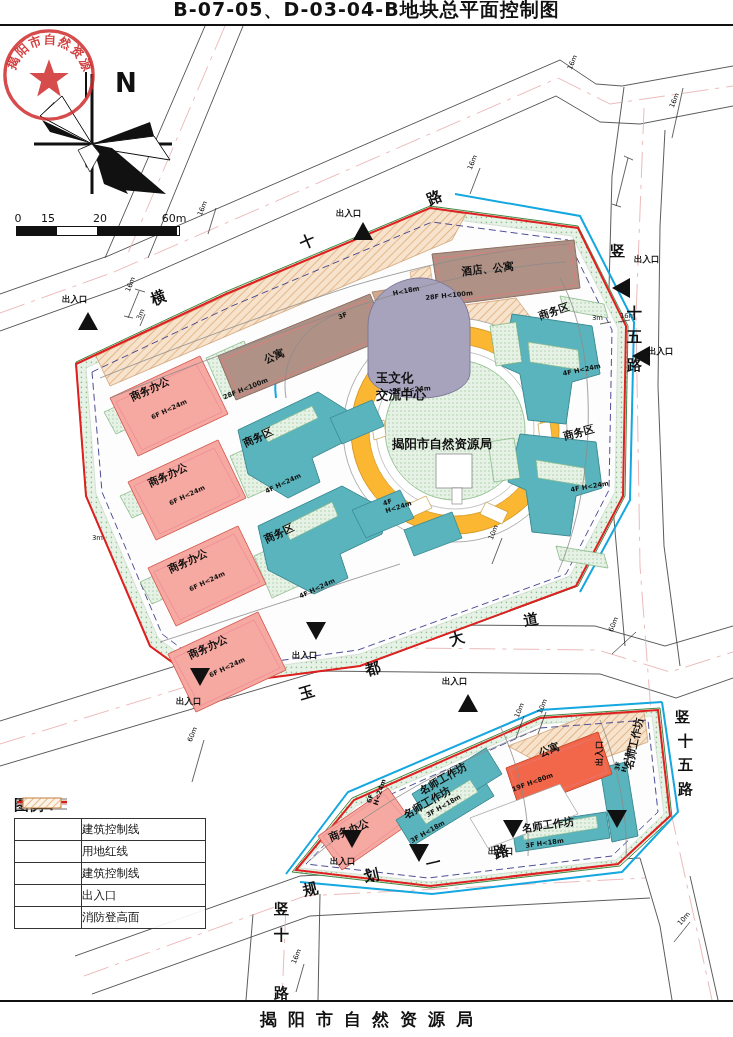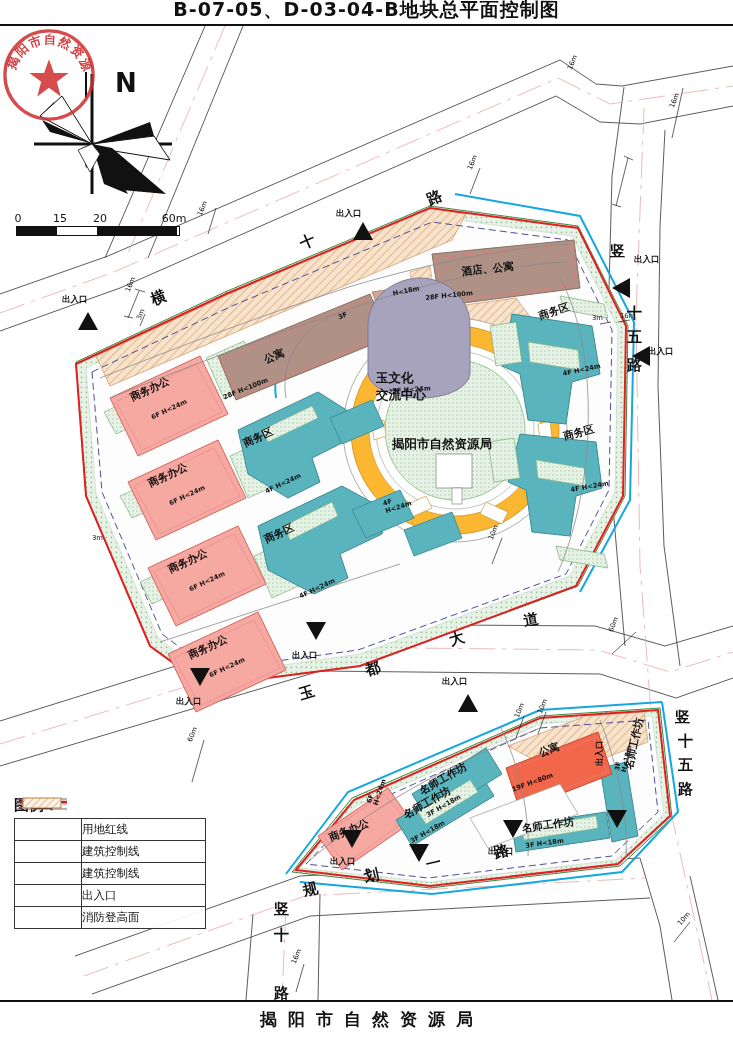--- a/index.html
+++ b/index.html
@@ -325,21 +325,21 @@
     <polygon points="0,60 -14,66 -2,88 8,70" fill="#fff" stroke="#111" stroke-width="0.8"></polygon>
     <line x1="-6" y1="-12" x2="-6" y2="14" stroke="#111" stroke-width="2"></line>
   </g>
 </svg>
 
 <div id="north-N">N</div>
 
 <div id="scale">
   <div id="scale-nums">
     <span style="left:2px">0</span>
-    <span style="left:44px">15</span>
+    <span style="left:32px">15</span>
     <span style="left:84px">20</span>
     <span style="left:158px">60m</span>
   </div>
   <div id="scale-bar">
     <i style="width:40px;background:#111"></i>
     <i style="width:40px;background:#fff"></i>
     <i style="width:80px;background:#111"></i>
   </div>
 </div>
 
@@ -460,32 +460,32 @@
 <div class="lbl bldg-name" style="left:537px;top:721px;transform:rotate(-20deg)">公寓</div>
 <div class="lbl bldg-spec" style="left:511px;top:760px;transform:rotate(-20deg)">19F  H&lt;80m</div>
 
 <div id="legend">
   <div id="legend-title">图例：</div>
   <table id="legend-table">
     <tbody>
           <tr>
       <td class="lg-sym">
         <svg width="56" height="12">
+                <line x1="3" y1="6" x2="53" y2="6" stroke="#4a4a4a" stroke-width="1.8" stroke-dasharray="8 5"></line>
+              </svg>
+      </td>
+      <td class="lg-lab">建筑控制线</td>
+    </tr>
+    <tr>
+      <td class="lg-sym">
+        <svg width="56" height="12">
                 <line x1="3" y1="6" x2="53" y2="6" stroke="#d0201a" stroke-width="2.6"></line>
               </svg>
       </td>
       <td class="lg-lab">用地红线</td>
-    </tr>
-    <tr>
-      <td class="lg-sym">
-        <svg width="56" height="12">
-                <line x1="3" y1="6" x2="53" y2="6" stroke="#4a4a4a" stroke-width="1.8" stroke-dasharray="8 5"></line>
-              </svg>
-      </td>
-      <td class="lg-lab">建筑控制线</td>
     </tr>
     <tr>
       <td class="lg-sym">
         <svg width="56" height="16">
           <line x1="3" y1="3" x2="53" y2="3" stroke="#6f6f6f" stroke-width="1"></line>
           <line x1="3" y1="8" x2="53" y2="8" stroke="#e09aa0" stroke-width="1.6" stroke-dasharray="14 4 5 4"></line>
           <line x1="3" y1="13" x2="53" y2="13" stroke="#6f6f6f" stroke-width="1"></line>
         </svg>
       </td>
       <td class="lg-lab">建筑控制线</td>

